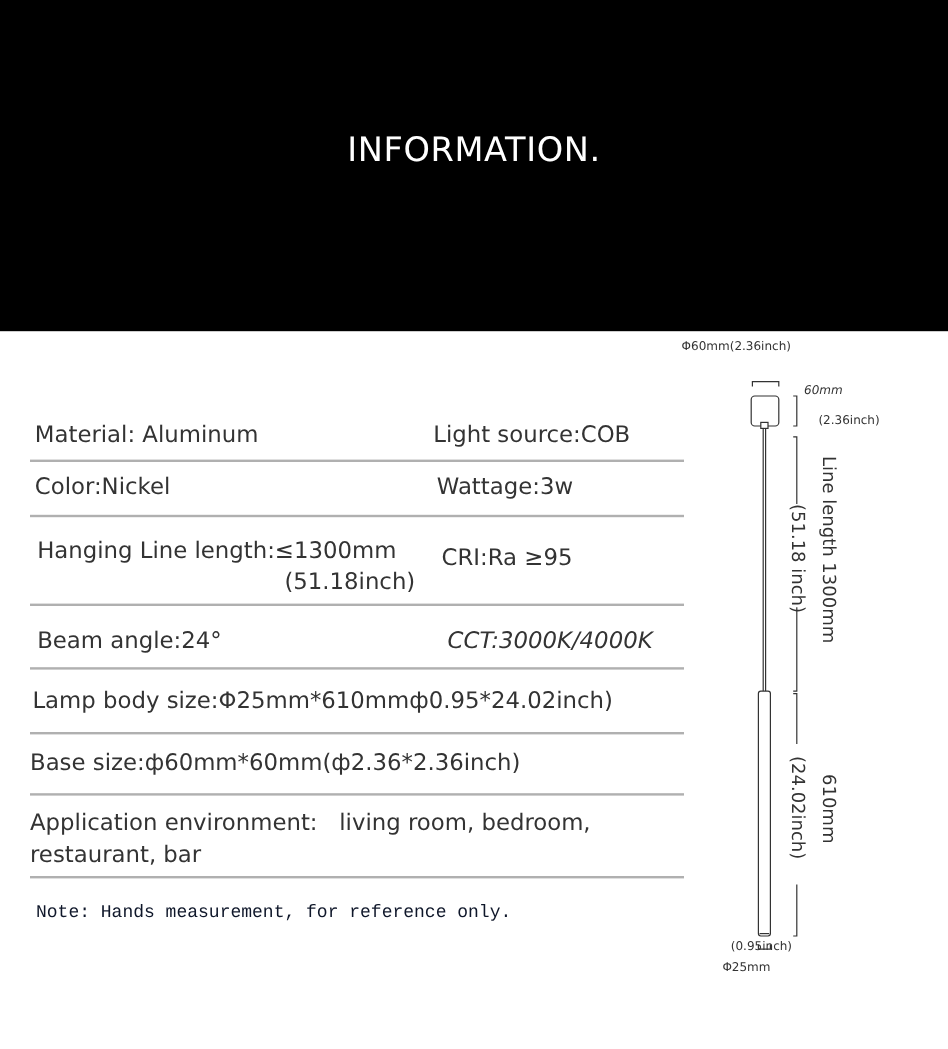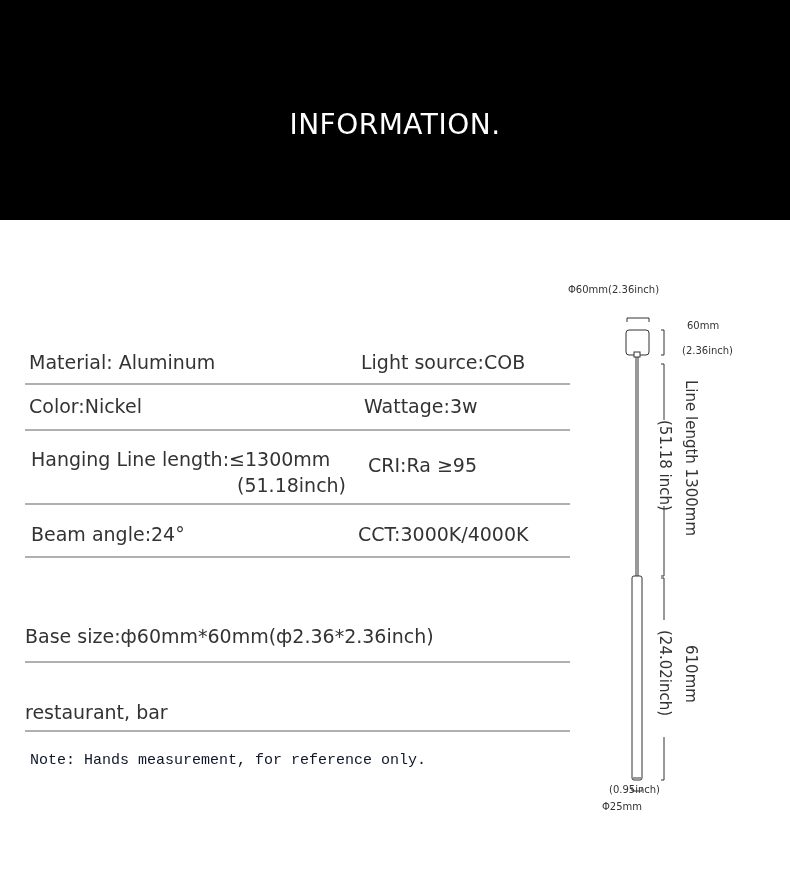--- a/index.html
+++ b/index.html
@@ -1,18 +1,18 @@
 <!DOCTYPE html>
 <html><head>
   <meta charset="utf-8">
   <style>
     html, body { margin:0; padding:0; }
     body { width:790px; height:874px; background:#ffffff; position:relative; overflow:hidden;
            font-family:"DejaVu Sans", sans-serif; color:#333; }
-    .header { position:absolute; left:0; top:0; width:790px; height:220px; background:#000; }
+    .header { position:absolute; left:0; top:0; width:790px; height:276px; background:#000; }
     .header .title { position:absolute; left:0; width:790px; top:108px; text-align:center;
            color:#fff; font-size:28px; letter-spacing:0.5px; }
     .spec { position:absolute; left:25px; width:545px; }
     .row { position:absolute; left:0; width:545px; border-bottom:2px solid #b0b0b0; }
     .cell { position:absolute; font-size:19px; color:#333; white-space:nowrap; line-height:24px; }
     .note { position:absolute; left:30px; top:752px; font-size:15px; color:#0f172a;font-family:Liberation Mono, monospace; }
     .drawing { position:absolute; left:0; top:0; width:790px; height:874px; }
     .dlabel { position:absolute; font-size:10px; color:#333; white-space:nowrap; }
     .vlabel { position:absolute; font-size:15px; color:#333; white-space:nowrap;
               transform-origin:left top; transform:rotate(90deg); }
@@ -33,26 +33,30 @@
     <span class="cell" style="left:4px;top:9px;">Color:Nickel</span>
     <span class="cell" style="left:339px;top:9px;">Wattage:3w</span>
   </div>
   <div class="row" style="top:431px;height:72px;">
     <span class="cell" style="left:6px;top:16px;">Hanging Line length:≤1300mm</span>
     <span class="cell" style="left:212px;top:42px;">(51.18inch)</span>
     <span class="cell" style="left:343px;top:22px;">CRI:Ra ≥95</span>
   </div>
   <div class="row" style="top:505px;height:51px;">
     <span class="cell" style="left:6px;top:17px;">Beam angle:24°</span>
-    <span class="cell" style="left:333px;top:17px;">CCT:3000K/4000K</span>
+    <span class="cell" style="left:348px;top:17px;font-style:italic;">CCT:3000K/4000K</span>
+  </div>
+  <div class="row" style="top:558px;height:52px;">
+    <span class="cell" style="left:2px;top:14px;">Lamp body size:Φ25mm*610mmф0.95*24.02inch)</span>
   </div>
   <div class="row" style="top:612px;height:49px;">
     <span class="cell" style="left:0px;top:12px;text-align:center;">Base size:ф60mm*60mm(ф2.36*2.36inch)</span>
   </div>
   <div class="row" style="top:663px;height:67px;">
+    <span class="cell" style="left:0px;top:11px;white-space:pre;">Application environment:   living room, bedroom,</span>
     <span class="cell" style="left:0px;top:37px;">restaurant, bar</span>
   </div>
 </div>
 
 <div class="note">Note: Hands measurement, for reference only.</div>
 
 <div class="drawing">
   <svg width="790" height="874" style="position:absolute;left:0;top:0;">
     <g stroke="#333" stroke-width="1" fill="none">
 
@@ -72,21 +76,21 @@
       <rect x="632" y="576" width="10" height="204" rx="2" fill="#fff"></rect>
       <line x1="633" y1="778" x2="641" y2="778"></line>
 
       <path d="M661 578 H664 V620"></path>
       <path d="M664 737 V780 H661"></path>
 
       <path d="M632 787 V791 H642 V787"></path>
     </g>
   </svg>
   <span class="dlabel" style="left:568px;top:284px;">Φ60mm(2.36inch)</span>
-  <span class="dlabel" style="left:687px;top:320px;">60mm</span>
+  <span class="dlabel" style="left:670px;top:320px;font-style:italic;">60mm</span>
   <span class="dlabel" style="left:682px;top:345px;">(2.36inch)</span>
   <span class="vlabel" style="left:700px;top:380px;">Line length 1300mm</span>
   <span class="vlabel" style="left:674px;top:420px;">(51.18 inch)</span>
   <span class="vlabel" style="left:700px;top:645px;">610mm</span>
   <span class="vlabel" style="left:674px;top:630px;">(24.02inch)</span>
   <span class="dlabel" style="left:602px;top:801px;">Φ25mm</span>
   <span class="dlabel" style="left:596px;top:784px;margin-left:13px;">(0.95inch)</span>
 </div>
 
 </body></html>

